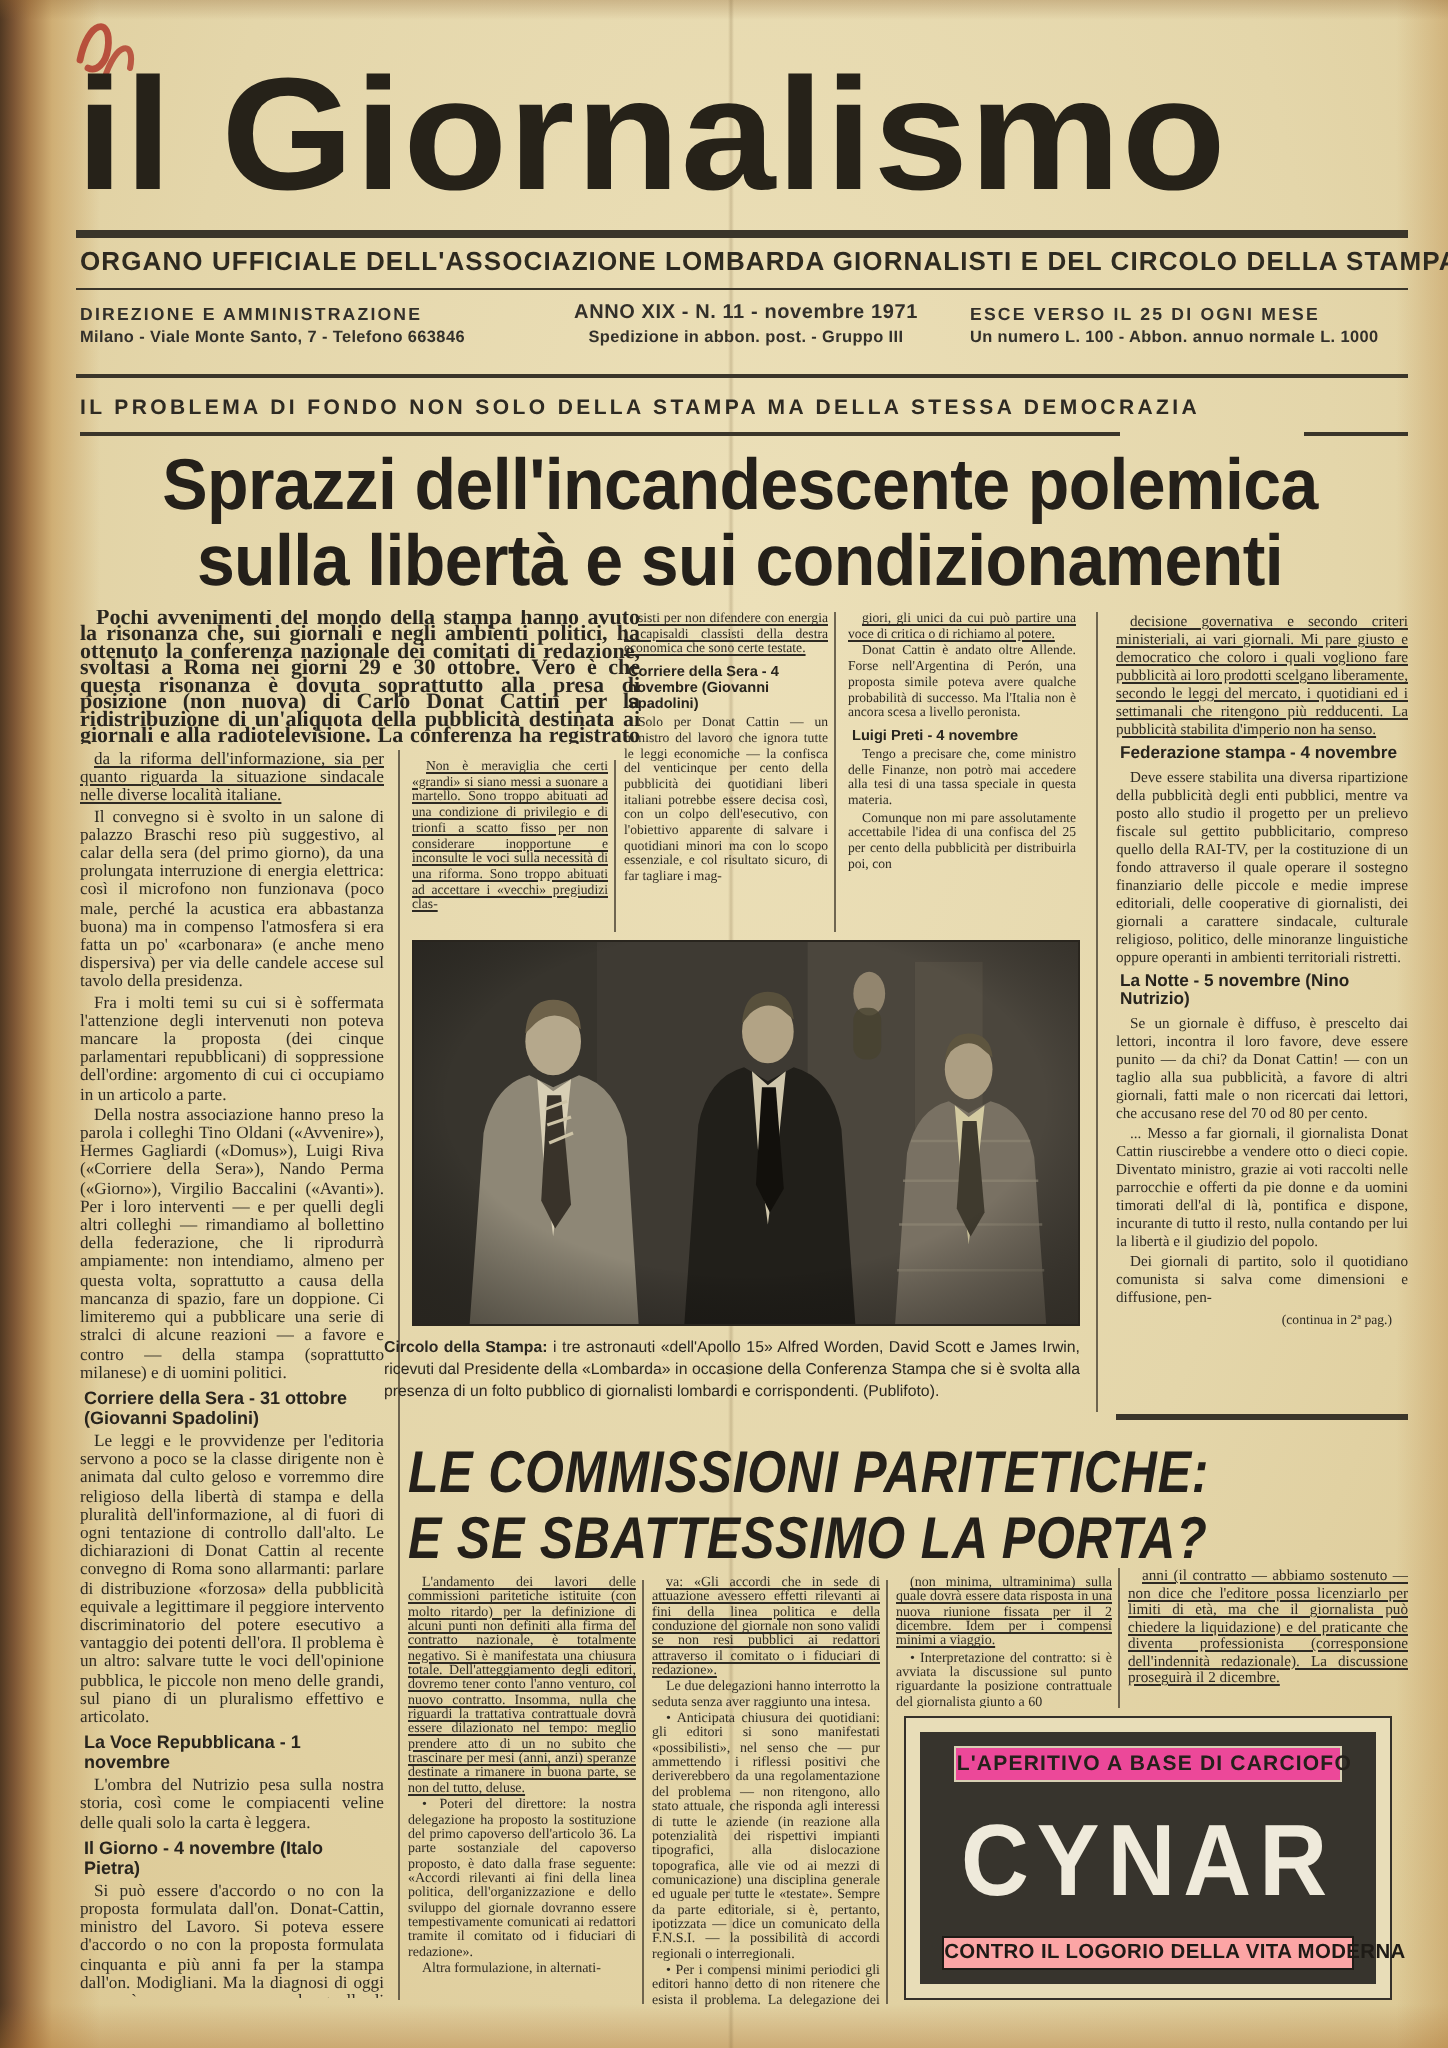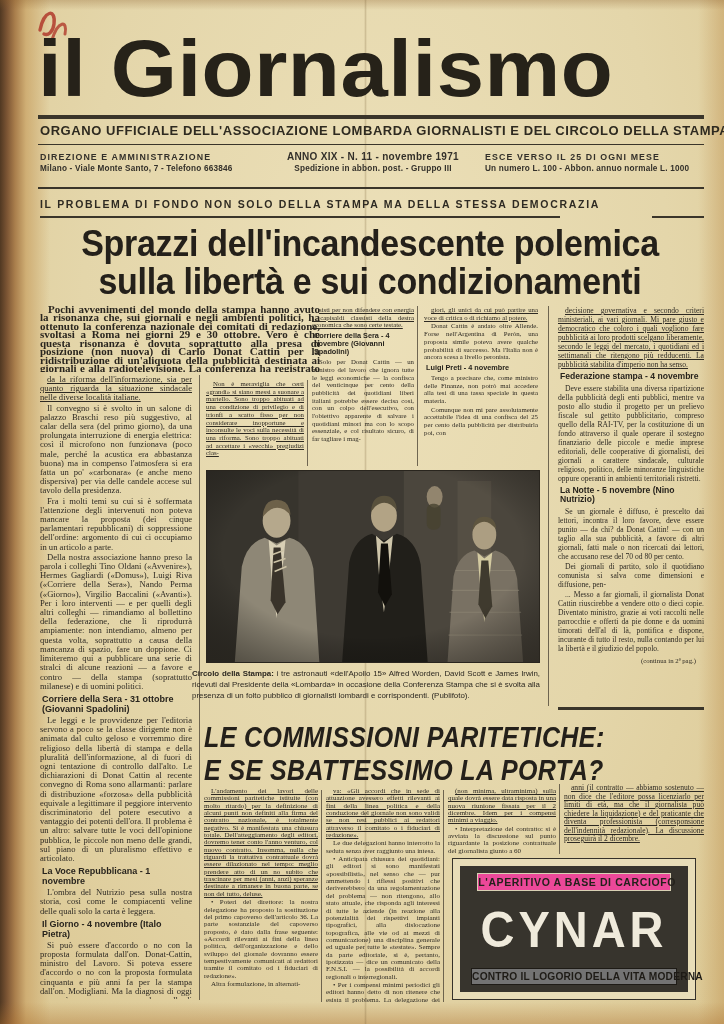--- a/index.html
+++ b/index.html
@@ -75,21 +75,21 @@
   
   #ad{position:absolute;left:452px;top:858px;width:244px;height:142px;
     border:1.5px solid #35312a;box-sizing:border-box;background:#e8ddb8;padding:7px;}
   #ad-inner{width:100%;height:100%;background:#37342d;box-sizing:border-box;padding:7px 10px;
     display:flex;flex-direction:column;align-items:center;justify-content:space-between;}
   #ad-top{width:92%;border:1px solid #d8d0b4;background:#ec4899;color:#24211b;
     font-family:"Liberation Sans",sans-serif;font-weight:bold;font-size:10.5px;letter-spacing:.6px;
     text-align:center;padding:2px 0;white-space:nowrap;}
   #ad-brand{font-family:"Liberation Sans",sans-serif;font-weight:bold;font-size:47px;letter-spacing:4px;
     color:#efeadb;line-height:46px;transform:scaleY(1.08);}
-  #ad-bottom{width:98%;background:#737373;border:1px solid #1e1b16;color:#1e1b16;
+  #ad-bottom{width:98%;background:#fca5a5;border:1px solid #1e1b16;color:#1e1b16;
     font-family:"Liberation Sans",sans-serif;font-weight:bold;font-size:10.2px;letter-spacing:.2px;
     text-align:center;padding:2px 0;white-space:nowrap;}
   
   #redmark{position:absolute;left:34px;top:4px;}
 </style>
 </head>
 <body>
 
 <div id="page">
 
@@ -157,22 +157,22 @@
       <h4 class="blk-h">Luigi Preti - 4 novembre</h4>
       <p class="blk-p">Tengo a precisare che, come ministro delle Finanze, non potrò mai accedere alla tesi di una tassa speciale in questa materia.</p>
       <p class="blk-p">Comunque non mi pare assolutamente accettabile l'idea di una confisca del 25 per cento della pubblicità per distribuirla poi, con</p>
     </div>
   <div class="col" id="col5">
       <p class="blk-p">decisione governativa e secondo criteri ministeriali, ai vari giornali. Mi pare giusto e democratico che coloro i quali vogliono fare pubblicità ai loro prodotti scelgano liberamente, secondo le leggi del mercato, i quotidiani ed i settimanali che ritengono più redducenti. La pubblicità stabilita d'imperio non ha senso.</p>
       <h4 class="blk-h">Federazione stampa - 4 novembre</h4>
       <p class="blk-p">Deve essere stabilita una diversa ripartizione della pubblicità degli enti pubblici, mentre va posto allo studio il progetto per un prelievo fiscale sul gettito pubblicitario, compreso quello della RAI-TV, per la costituzione di un fondo attraverso il quale operare il sostegno finanziario delle piccole e medie imprese editoriali, delle cooperative di giornalisti, dei giornali a carattere sindacale, culturale religioso, politico, delle minoranze linguistiche oppure operanti in ambienti territoriali ristretti.</p>
       <h4 class="blk-h">La Notte - 5 novembre (Nino Nutrizio)</h4>
       <p class="blk-p">Se un giornale è diffuso, è prescelto dai lettori, incontra il loro favore, deve essere punito — da chi? da Donat Cattin! — con un taglio alla sua pubblicità, a favore di altri giornali, fatti male o non ricercati dai lettori, che accusano rese del 70 od 80 per cento.</p>
+      <p class="blk-p">... Messo a far giornali, il giornalista Donat Cattin riuscirebbe a vendere otto o dieci copie. Diventato ministro, grazie ai voti raccolti nelle parrocchie e offerti da pie donne e da uomini timorati dell'al di là, pontifica e dispone, incurante di tutto il resto, nulla contando per lui la libertà e il giudizio del popolo.</p>
       <p class="blk-p">Dei giornali di partito, solo il quotidiano comunista si salva come dimensioni e diffusione, pen-</p>
-      <p class="blk-p">... Messo a far giornali, il giornalista Donat Cattin riuscirebbe a vendere otto o dieci copie. Diventato ministro, grazie ai voti raccolti nelle parrocchie e offerti da pie donne e da uomini timorati dell'al di là, pontifica e dispone, incurante di tutto il resto, nulla contando per lui la libertà e il giudizio del popolo.</p>
       <p class="blk-cont">(continua in 2ª pag.)</p>
     </div>
 
   <div class="vrule" style="left:199px;top:375px;height:625px;"></div>
   <div class="vrule" style="left:307px;top:380px;height:86px;"></div>
   <div class="vrule" style="left:417px;top:306px;height:160px;"></div>
   <div class="vrule" style="left:548px;top:306px;height:400px;"></div>
   <div class="rule" style="left:558px;top:707px;width:146px;height:3px;"></div>
 
   <div id="photo">

